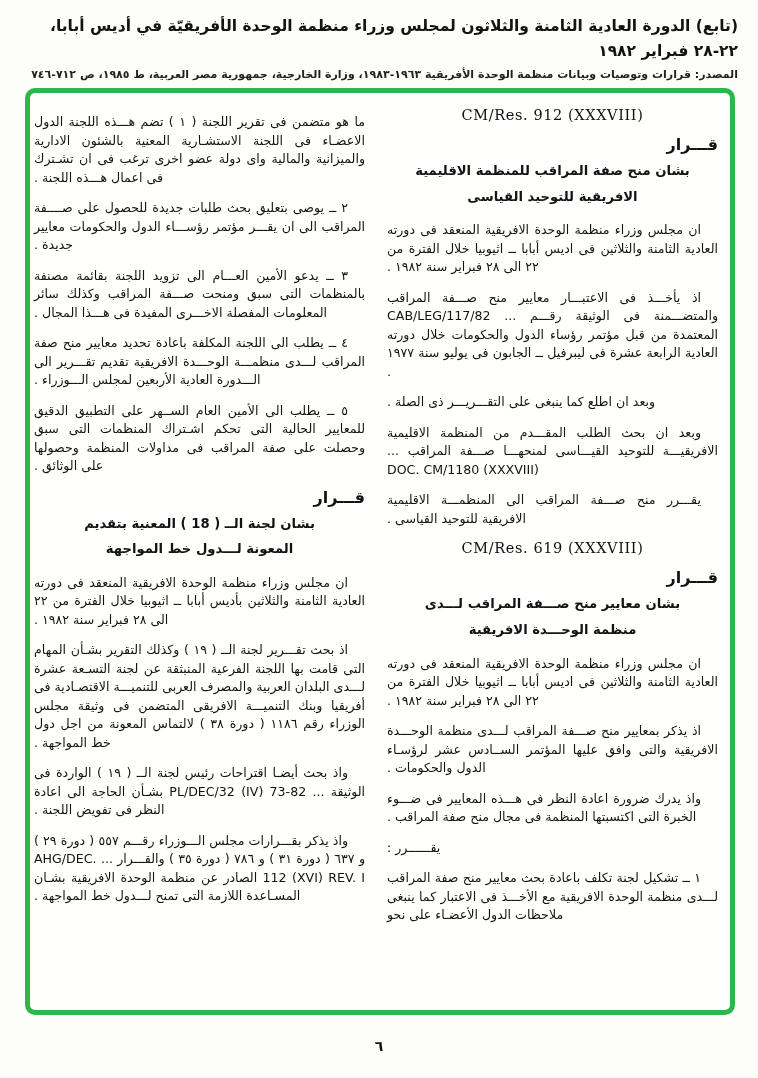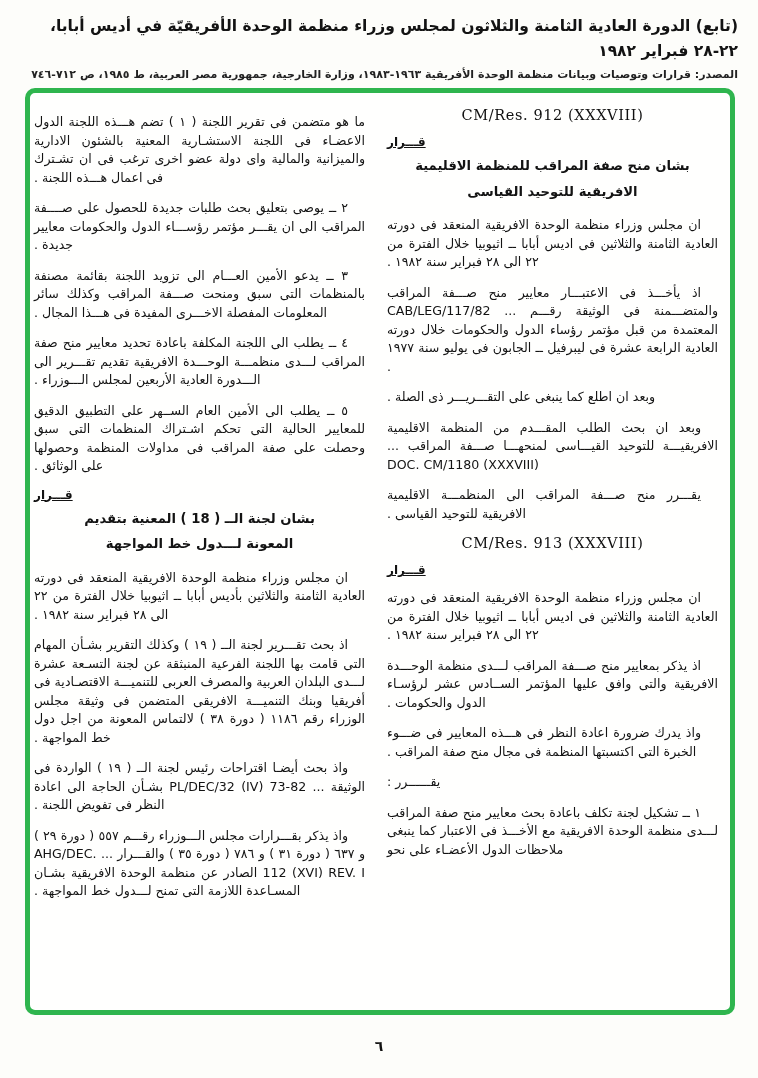--- a/index.html
+++ b/index.html
@@ -20,21 +20,21 @@
     background:#fffffe;
   }
   .col{width:331px;flex:0 0 331px;direction:rtl;}
   .blk{margin:12px 0;}
   .blk-docref{
     font-family:"DejaVu Serif","Liberation Serif",serif;
     direction:ltr;text-align:center;font-size:14.5px;letter-spacing:.6px;
     margin:6px 0 10px 0;color:#101010;
   }
   .blk-title{
-    text-align:left;font-weight:bold;font-size:12px;margin:12px 0 4px 0;text-decoration:underline;
+    text-align:right;font-weight:bold;font-size:16px;margin:12px 0 4px 0;
   }
   .blk-subtitle{
     text-align:center;font-weight:bold;font-size:13.2px;line-height:1.95;
     white-space:pre-line;margin:2px 0 10px 0;
   }
   .blk-para,.blk-para_flush{
     font-size:12.6px;line-height:1.47;
     text-align:justify;text-align-last:left;
     text-indent:17px;
   }
@@ -56,22 +56,24 @@
   <div class="col">
       <div class="blk blk-docref">CM/Res. 912 (XXXVIII)</div>
       <div class="blk blk-title">قـــرار</div>
       <div class="blk blk-subtitle">بشان منح صفة المراقب للمنظمة الاقليمية
 الافريقية للتوحيد القياسى</div>
       <div class="blk blk-para">ان مجلس وزراء منظمة الوحدة الافريقية المنعقد فى دورته العادية الثامنة والثلاثين فى اديس أبابا ــ اثيوبيا خلال الفترة من ٢٢ الى ٢٨ فبراير سنة ١٩٨٢ .</div>
       <div class="blk blk-para">اذ يأخـــذ فى الاعتبـــار معايير منح صـــفة المراقب والمتضـــمنة فى الوثيقة رقـــم ... CAB/LEG/117/82 المعتمدة من قبل مؤتمر رؤساء الدول والحكومات خلال دورته العادية الرابعة عشرة فى ليبرفيل ــ الجابون فى يوليو سنة ١٩٧٧ .</div>
       <div class="blk blk-para">وبعد ان اطلع كما ينبغى على التقـــريـــر ذى الصلة .</div>
       <div class="blk blk-para">وبعد ان بحث الطلب المقـــدم من المنظمة الاقليمية الافريقيـــة للتوحيد القيـــاسى لمنحهـــا صـــفة المراقب ... DOC. CM/1180 (XXXVIII)</div>
       <div class="blk blk-para">يقـــرر منح صـــفة المراقب الى المنظمـــة الاقليمية الافريقية للتوحيد القياسى .</div>
-      <div class="blk blk-docref">CM/Res. 913 (XXXVIII)</div>
+      <div class="blk blk-docref">CM/Res. 619 (XXXVIII)</div>
       <div class="blk blk-title">قـــرار</div>
+      <div class="blk blk-subtitle">بشان معايير منح صـــفة المراقب لـــدى
+منظمة الوحـــدة الافريقية</div>
       <div class="blk blk-para">ان مجلس وزراء منظمة الوحدة الافريقية المنعقد فى دورته العادية الثامنة والثلاثين فى اديس أبابا ــ اثيوبيا خلال الفترة من ٢٢ الى ٢٨ فبراير سنة ١٩٨٢ .</div>
       <div class="blk blk-para">اذ يذكر بمعايير منح صـــفة المراقب لـــدى منظمة الوحـــدة الافريقية والتى وافق عليها المؤتمر الســادس عشر لرؤسـاء الدول والحكومات .</div>
       <div class="blk blk-para">واذ يدرك ضرورة اعادة النظر فى هـــذه المعايير فى ضـــوء الخبرة التى اكتسبتها المنظمة فى مجال منح صفة المراقب .</div>
       <div class="blk blk-para">يقــــــرر :</div>
       <div class="blk blk-para">١ ــ تشكيل لجنة تكلف باعادة بحث معايير منح صفة المراقب لـــدى منظمة الوحدة الافريقية مع الأخـــذ فى الاعتبار كما ينبغى ملاحظات الدول الأعضـاء على نحو</div>
     </div>
   <div class="col">
       <div class="blk blk-para_flush">ما هو متضمن فى تقرير اللجنة ( ١ ) تضم هـــذه اللجنة الدول الاعضـاء فى اللجنة الاستشـارية المعنية بالشئون الادارية والميزانية والمالية واى دولة عضو اخرى ترغب فى ان تشـترك فى اعمال هـــذه اللجنة .</div>
       <div class="blk blk-para">٢ ــ يوصى بتعليق بحث طلبات جديدة للحصول على صــــفة المراقب الى ان يقـــر مؤتمر رؤســـاء الدول والحكومات معايير جديدة .</div>
       <div class="blk blk-para">٣ ــ يدعو الأمين العـــام الى تزويد اللجنة بقائمة مصنفة بالمنظمات التى سبق ومنحت صـــفة المراقب وكذلك سائر المعلومات المفصلة الاخـــرى المفيدة فى هـــذا المجال .</div>

